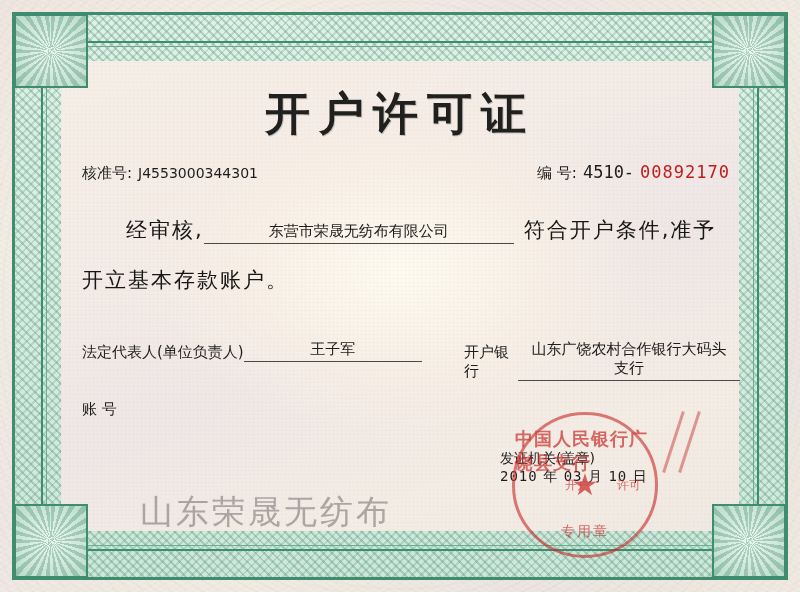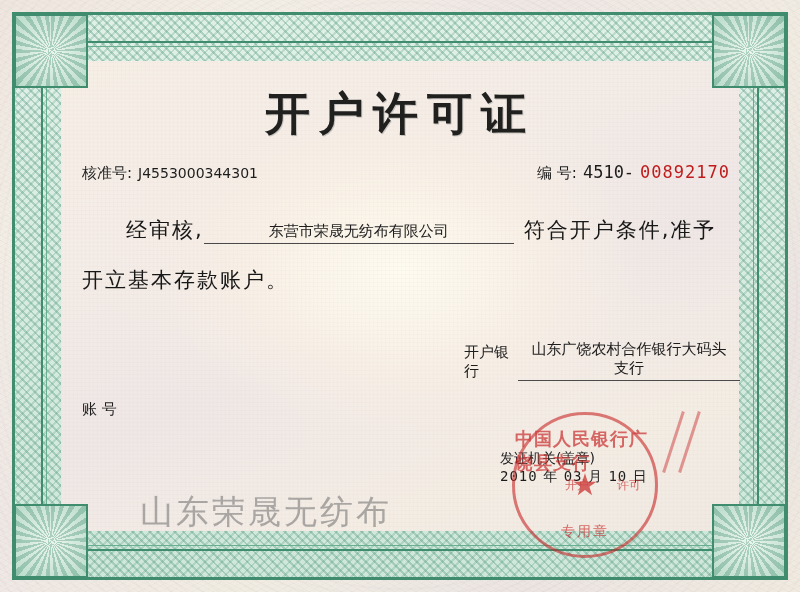--- a/index.html
+++ b/index.html
@@ -222,20 +222,26 @@
     </div>
 
     <div class="row r-body1">
       <span class="big-cn">经审核,</span>
       <span class="fill-line" style="width:310px;">
         <span class="value-cn">东营市荣晟无纺布有限公司</span>
       </span>
       <span class="big-cn" style="margin-left:10px;">符合开户条件,准予</span>
     </div>
 
+    <div class="row r-legal">
+      <span class="label">法定代表人(单位负责人)</span>
+      <span class="uline" style="width:178px;">
+        <span class="value-cn">王子军</span>
+      </span>
+    </div>
 
     <div class="row r-bank">
       <span class="label">开户银行</span>
       <span class="uline" style="width:246px;">
         <span class="value-cn">山东广饶农村合作银行大码头支行</span>
       </span>
     </div>
 
     <div class="row r-account">
       <span class="label">账  号</span>

